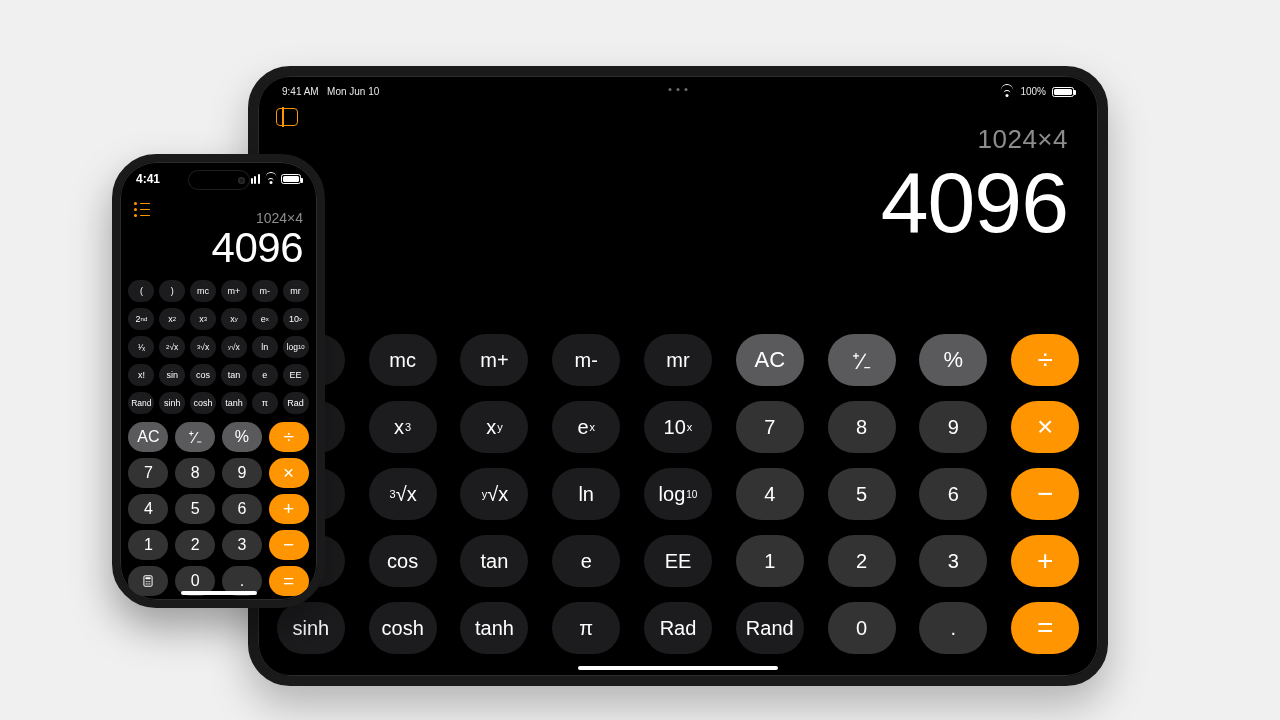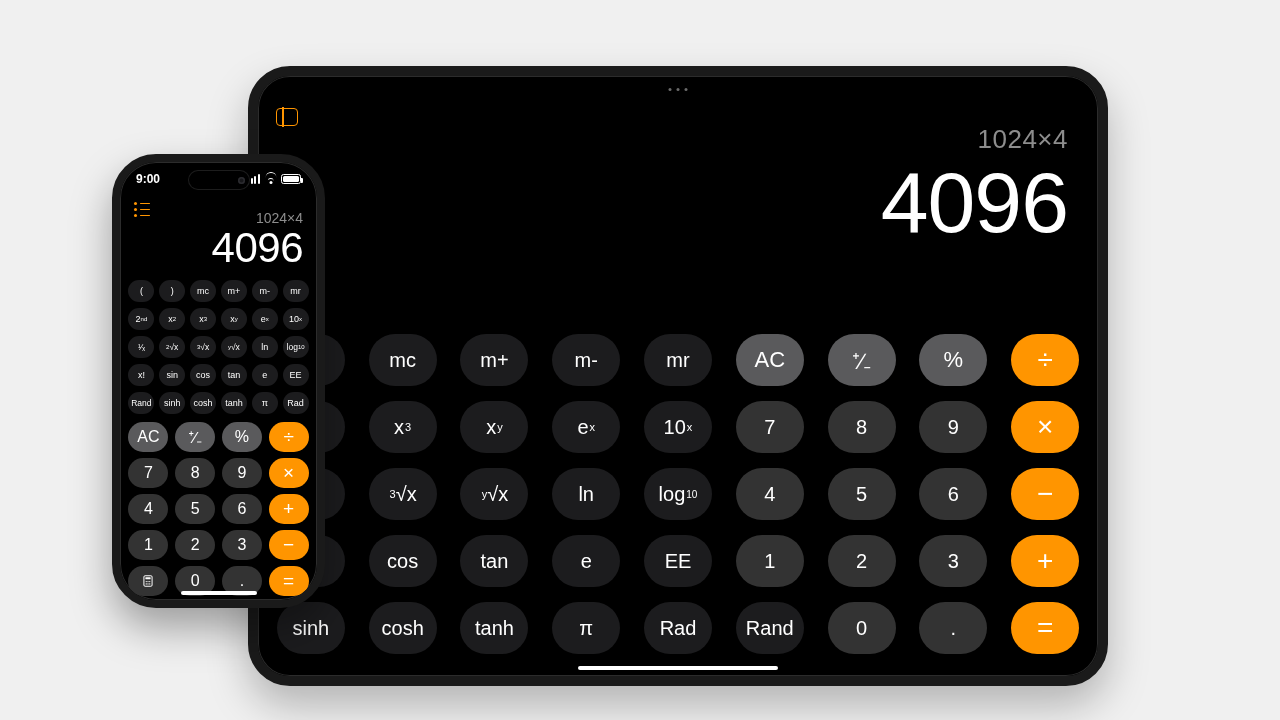--- a/index.html
+++ b/index.html
@@ -135,20 +135,35 @@
   .iphone-bottom .k svg{ width:14px; height:14px; fill:#fff;}
   .iphone-keys .k sup{ font-size:6px; vertical-align:4px;}
   .iphone-keys .k sub{ font-size:6px; vertical-align:-3px;}
 
   .home-iphone{ position:absolute; bottom:5px; left:50%; transform:translateX(-50%); width:76px; height:4px; background:#fff; border-radius:3px;}
 </style>
 </head>
 <body>
 
 <div class="ipad">
+  <div class="ipad-status">
+    <div class="left">
+      <span>9:41 AM</span>&nbsp;&nbsp;
+      <span>Mon Jun 10</span>
+    </div>
+    <div class="right">
+      <span class="wifi">
+          <span class="mid"></span>
+        </span>
+      <span>100%</span>
+      <span class="batt">
+          <span class="fill"></span>
+        </span>
+    </div>
+  </div>
   <div class="mh-dots">
       <span></span>
       <span></span>
       <span></span>
     </div>
   <div class="ipad-topbar">
     <div class="sidebar-toggle"></div>
   </div>
 
   <div class="ipad-display">
@@ -211,21 +226,21 @@
   </div>
   <style>
     .ipad-keys{ grid-template-columns: repeat(9, 1fr); }
   </style>
 
   <div class="home-ipad"></div>
 </div>
 
 <div class="iphone">
   <div class="iphone-status">
-    <span>9:00</span>
+    <span>4:41</span>
     <span class="right">
       <span class="sigbars">
           <span></span>
           <span></span>
           <span></span>
           <span></span>
         </span>
       <span class="ip-wifi">
           <span class="mid"></span>
         </span>

